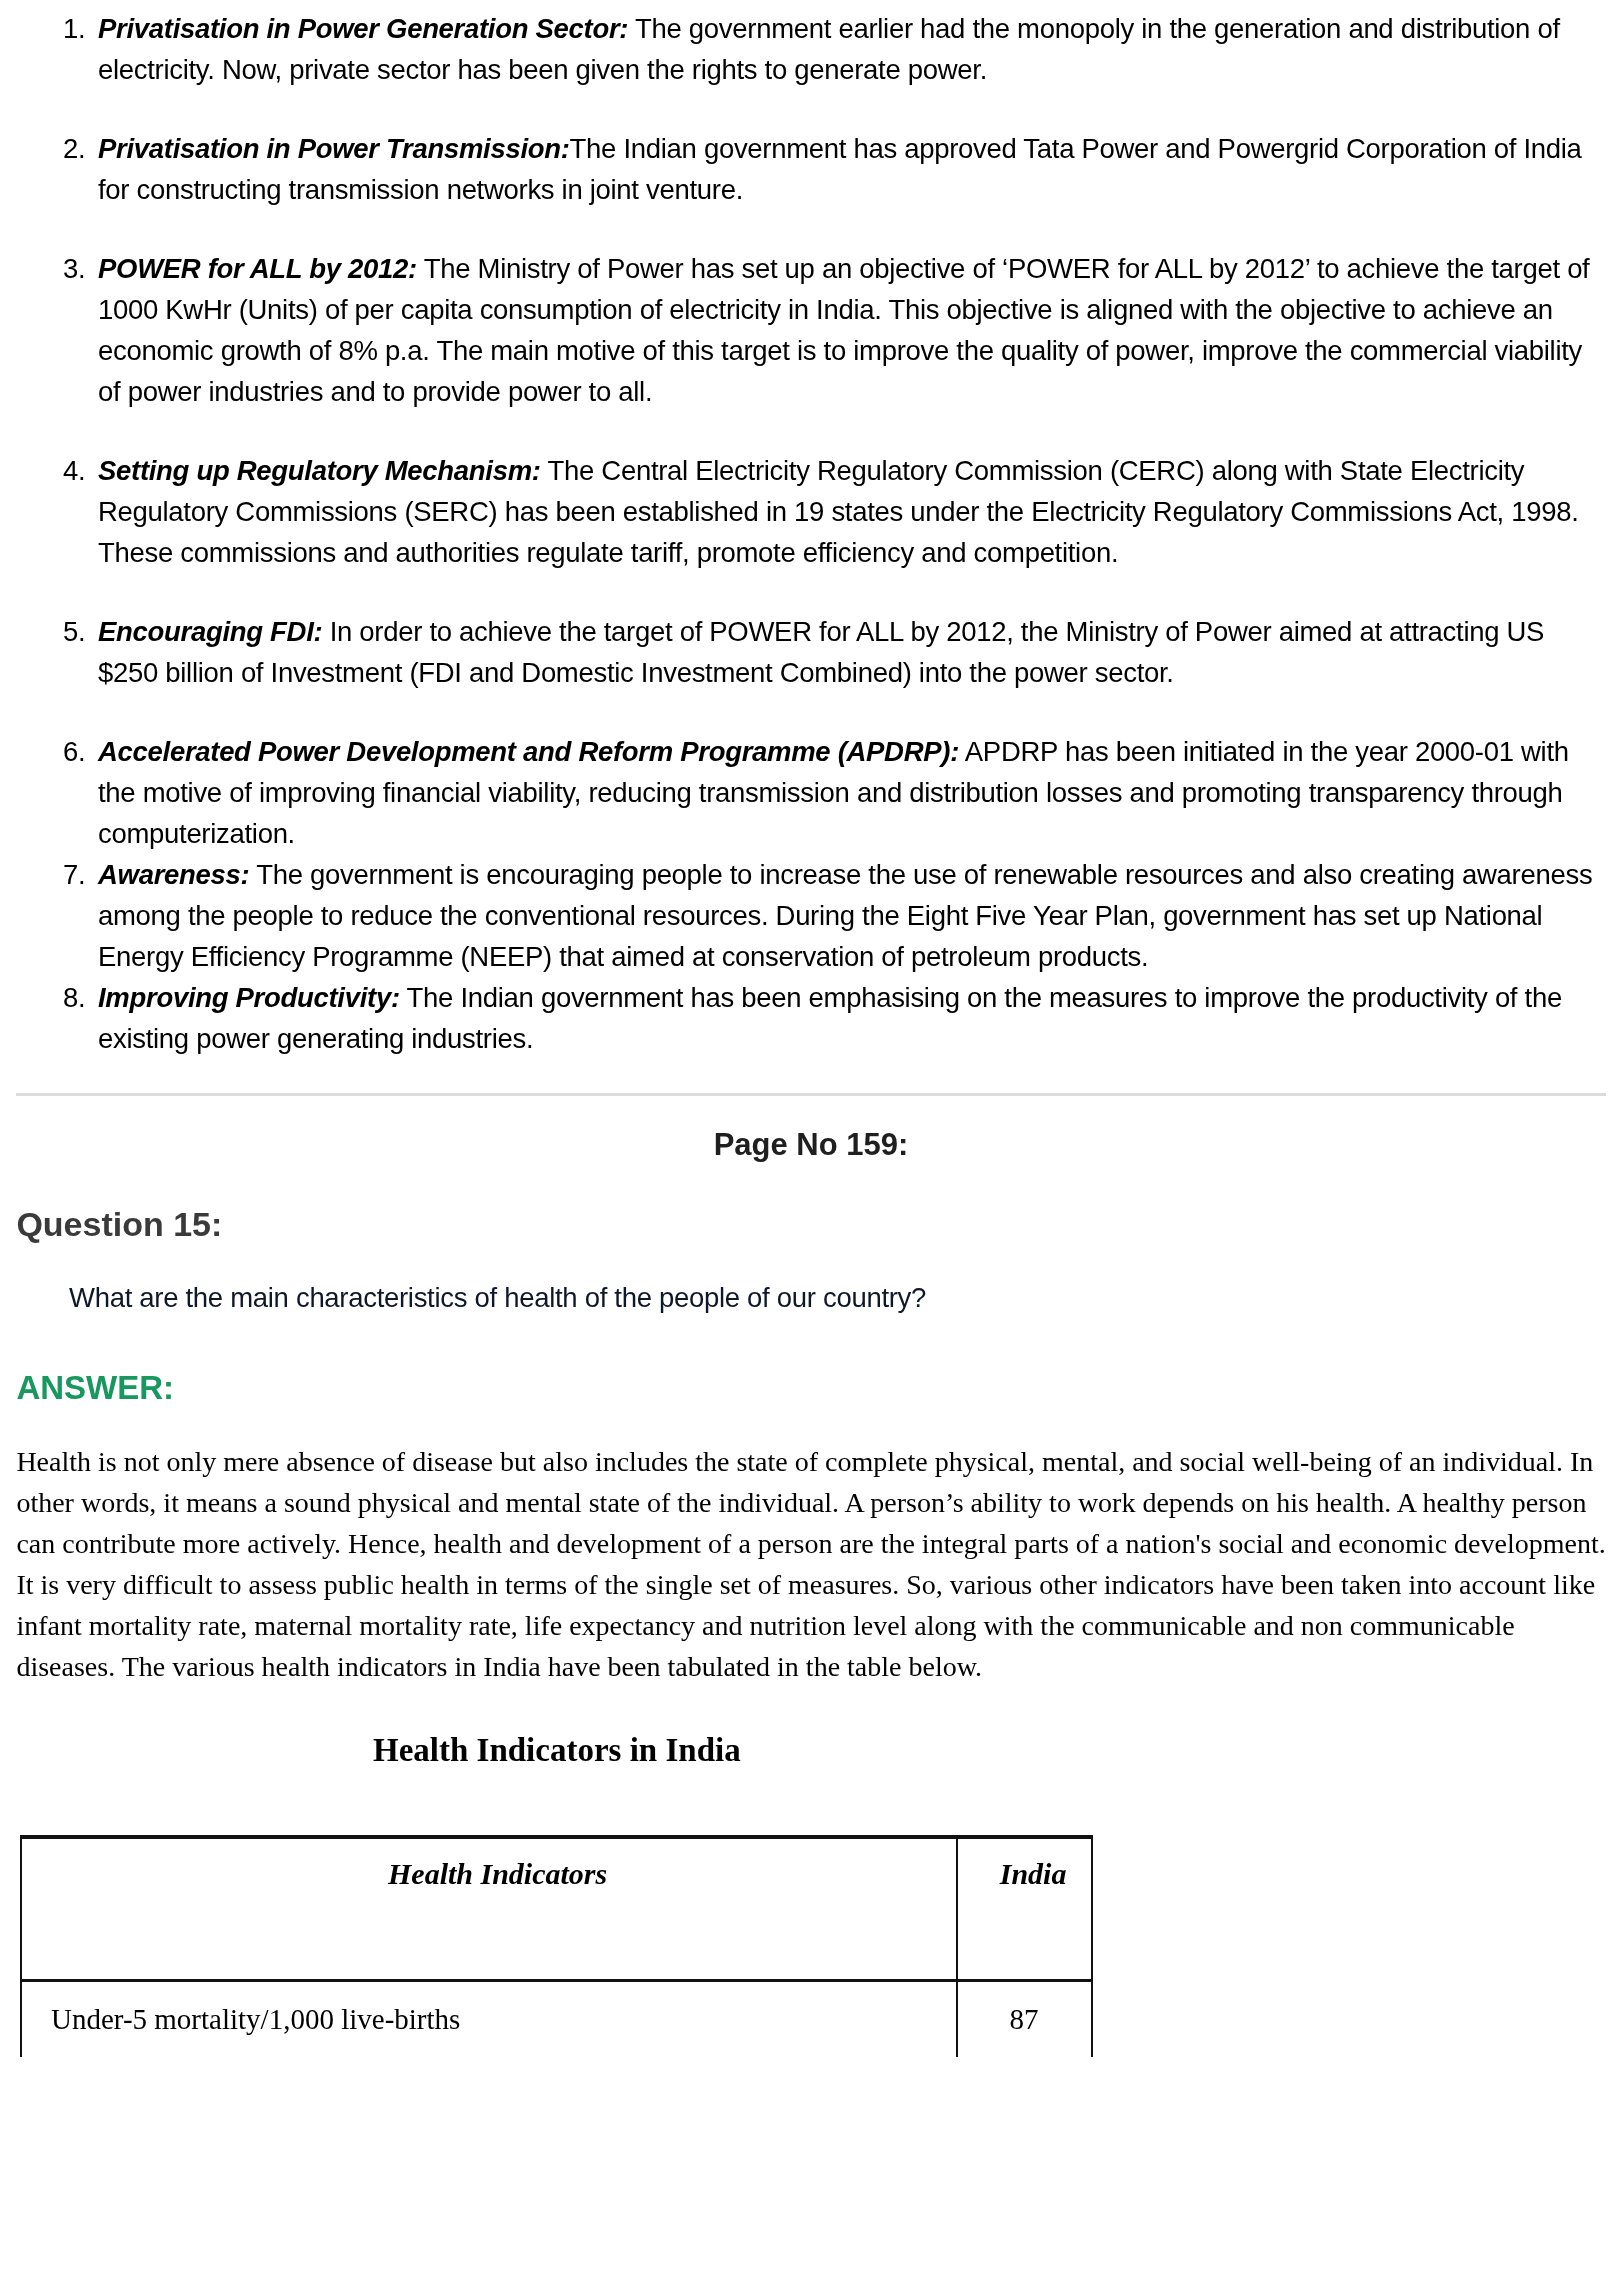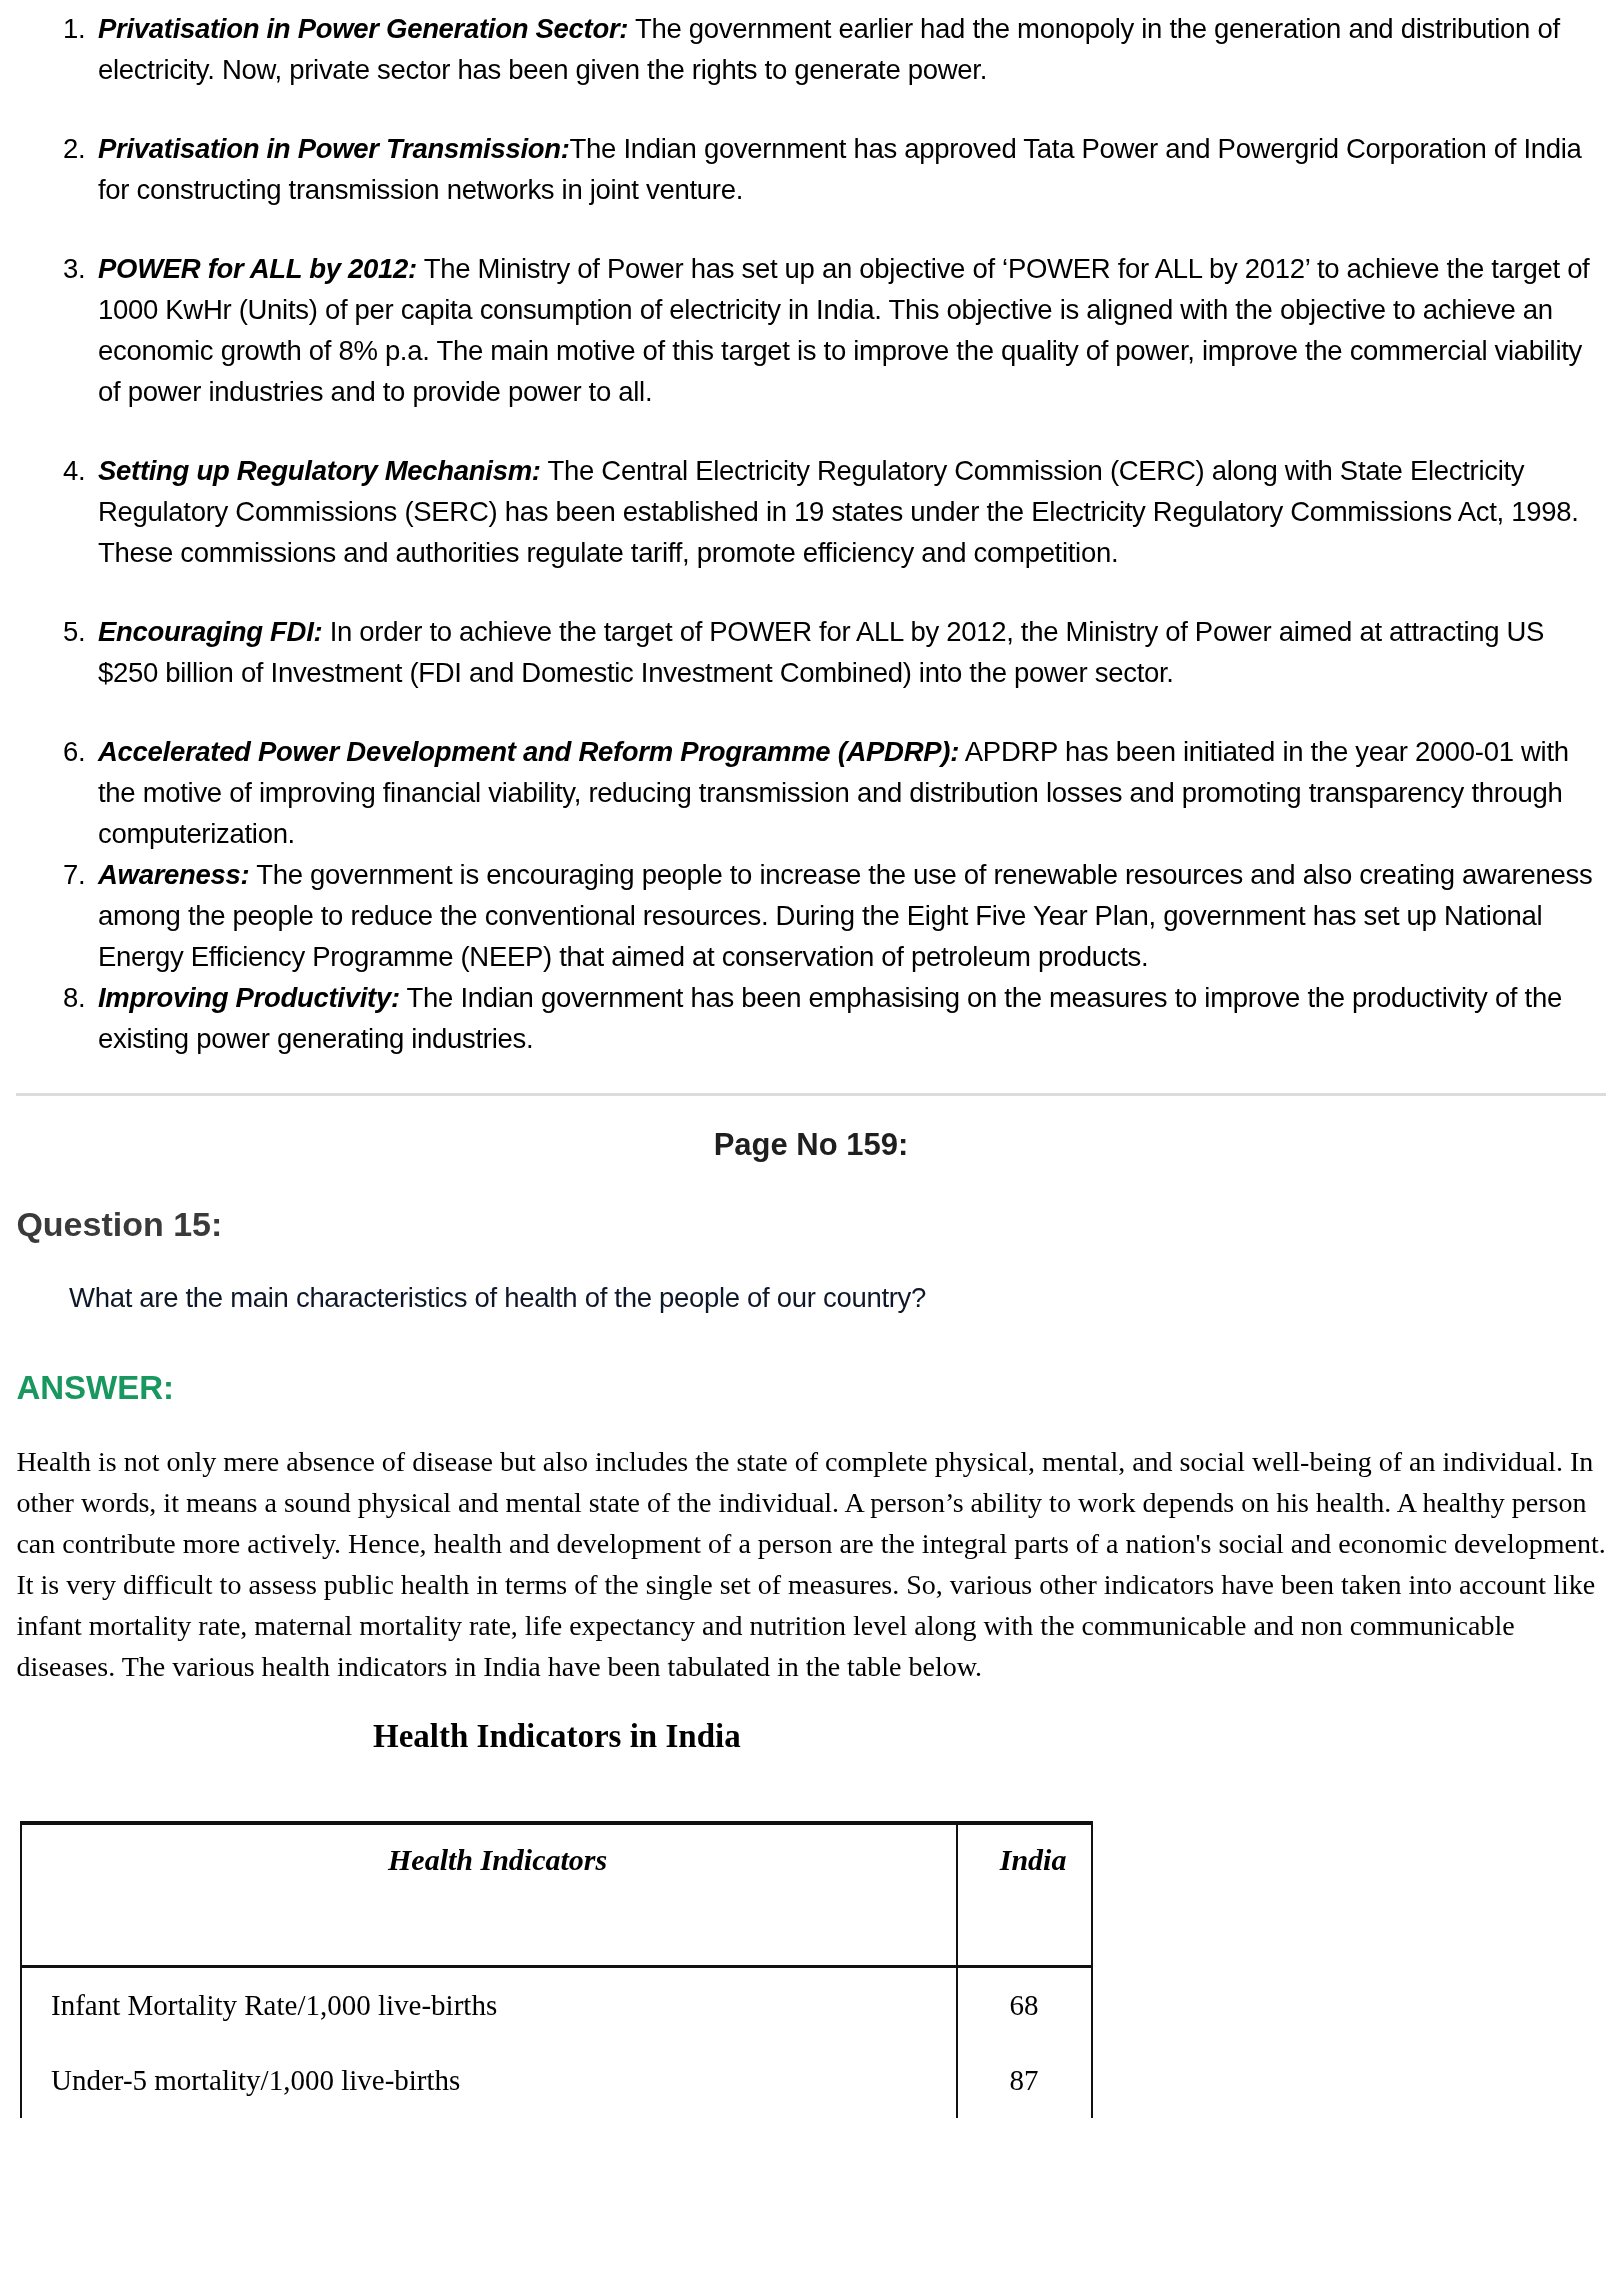--- a/index.html
+++ b/index.html
@@ -81,21 +81,21 @@
   
   .serif-para{
     margin:0 13px 0 16.4px;
     max-width:1593px;
     font-family:Liberation Serif, serif;
     font-size:28px;
     line-height:41px;
   }
   .serif-para.first{margin-top:33px;}
   .table-title{
-    margin:30px 0 0 373px;
+    margin:44px 0 0 373px;
     font-family:"Liberation Serif",serif;
     font-size:33px;
     font-weight:bold;
     line-height:1.2;
   }
   
   .indicators-table{
     margin:65px 0 0 19.6px;
     border-collapse:collapse;
     table-layout:fixed;
@@ -188,24 +188,20 @@
         <col class="c2">
       </colgroup>
     <thead>
       <tr>
         <th>Health Indicators</th>
         <th class="col-india">India</th>
       </tr>
     </thead>
     <tbody>
       <tr>
-        <td class="cell-name">Infant Mortality Rate/1,000 live-births</td>
-        <td class="cell-value col-india">68</td>
-      </tr>
-      <tr>
         <td class="cell-name">Under-5 mortality/1,000 live-births</td>
         <td class="cell-value col-india">87</td>
       </tr>
     </tbody>
   </table>
 
 </div>
 
 
 </body></html>

